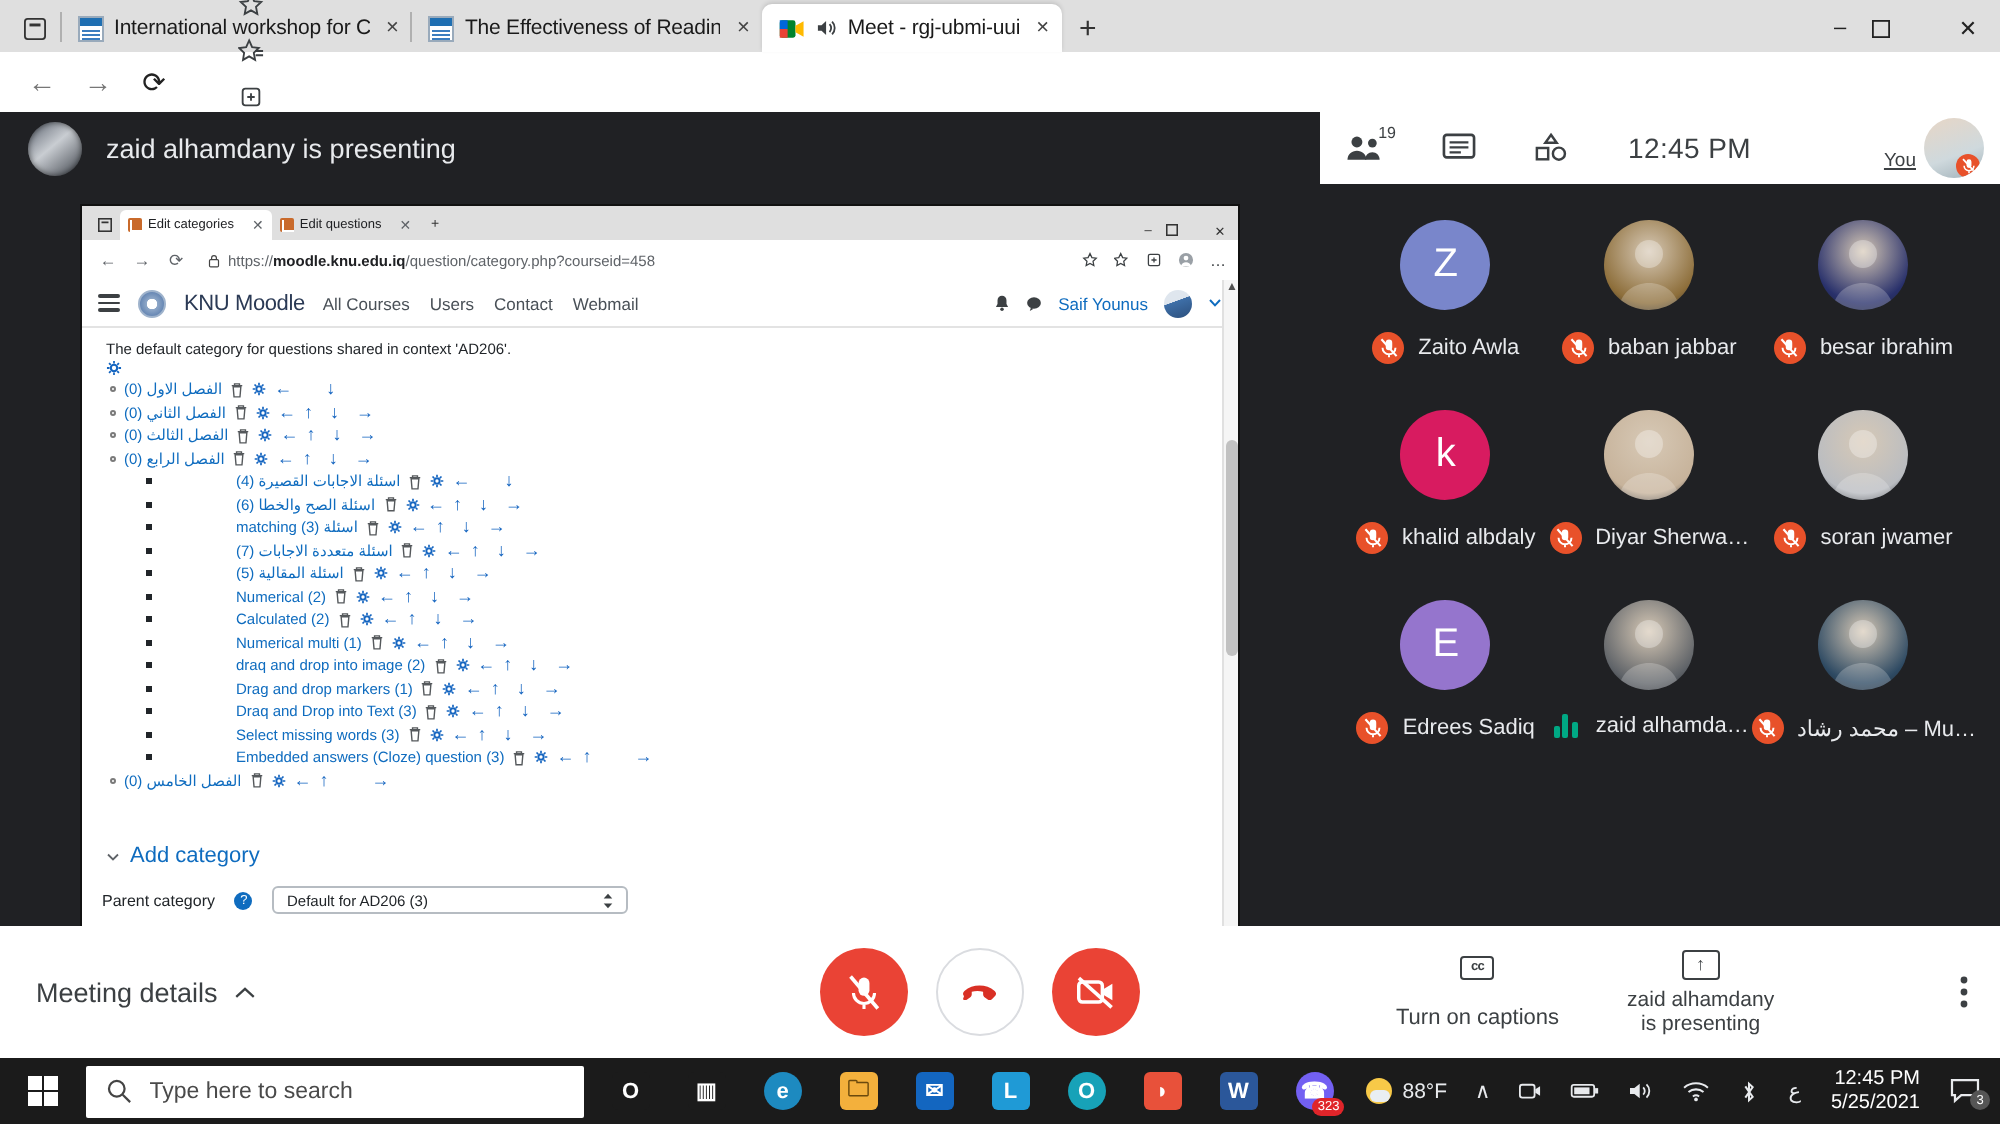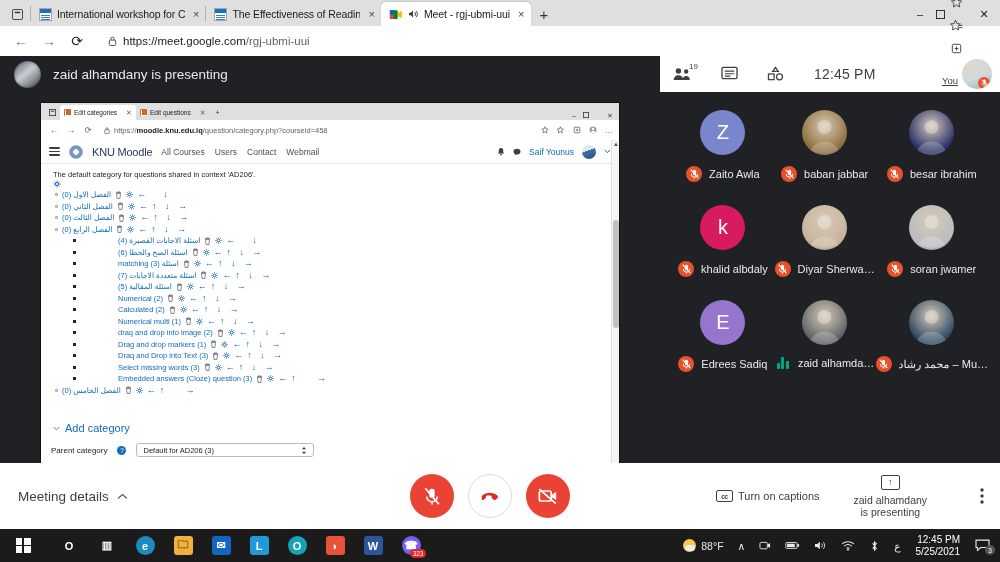--- a/index.html
+++ b/index.html
@@ -281,21 +281,21 @@
   .call-controls {
     position: absolute; left: 410px; display: flex; align-items: center; gap: 14px;
   }
   .ctl-btn {
     width: 44px; height: 44px; border-radius: 50%; display: flex;
     align-items: center; justify-content: center;
   }
   .ctl-btn.red { background: #ea4335; }
   .ctl-btn.outline { background: #fff; border: 1px solid #dadce0; }
   .bottom-right { position: absolute; right: 0; width: 340px; display: flex; align-items: center; height: 66px; }
-  .cc-item { display: flex; flex-direction: row; align-items: center; gap: 5px; margin-left: 56px; }
+  .cc-item { display: flex; flex-direction: column; align-items: center; gap: 13px; margin-left: 38px; }
   .cc-box {
     width: 17px; height: 12px; border: 1.3px solid #3c4043; border-radius: 2px;
     font-size: 6.5px; display: flex; align-items: center; justify-content: center;
     color: #3c4043; font-weight: bold; letter-spacing: -.3px;
   }
   .cc-label { font-size: 11px; color: #3c4043; }
   .present-item { display: flex; flex-direction: column; align-items: center; gap: 4px; margin-left: 34px; }
   .present-box {
     width: 19px; height: 15px; border: 1.3px solid #3c4043; border-radius: 2px;
     display: flex; align-items: center; justify-content: center; color: #3c4043; font-size: 9px;
@@ -393,29 +393,20 @@
             </svg>
         </div>
         <div>✕</div>
       </div>
     </div>
 
     <div class="toolbar">
       <div class="nav-btn">←</div>
       <div class="nav-btn">→</div>
       <div class="nav-btn enabled">⟳</div>
-      <div class="omnibox">
-        <span class="lock">
-          <svg width="9" height="10" viewBox="0 0 10 11">
-              <rect x="1.5" y="4.5" width="7" height="6" rx="1" fill="none" stroke="#444"></rect>
-              <path d="M3.2 4.5V3a1.8 1.8 0 013.6 0v1.5" fill="none" stroke="#444"></path>
-            </svg>
-        </span>
-        <span><span class="url-main">https://meet.google.com</span><span class="url-path">/rgj-ubmi-uui</span></span>
-      </div>
       <div class="tb-icons">
         <span class="tb-icon">
           <svg width="12" height="13" viewBox="0 0 13 14">
               <rect x="4.6" y="1" width="3.8" height="7" rx="1.9" fill="none" stroke="#3c4043"></rect>
               <path d="M2.6 7a3.9 3.9 0 007.8 0M6.5 11v2" fill="none" stroke="#3c4043"></path>
             </svg>
           <i class="mic-dot"></i>
         </span>
         <span class="tb-icon">
           <svg width="13" height="13" viewBox="0 0 14 14">
@@ -1196,20 +1187,29 @@
 
   <div class="taskbar">
     <div class="start-btn">
       <span class="win-logo">
           <i></i>
           <i></i>
           <i></i>
           <i></i>
         </span>
     </div>
+    <div class="search-box">
+      <span>
+        <svg width="13" height="13" viewBox="0 0 14 14">
+            <circle cx="5.8" cy="5.8" r="4.2" fill="none" stroke="#444" stroke-width="1.2"></circle>
+            <path d="M9 9l4 4" stroke="#444" stroke-width="1.2"></path>
+          </svg>
+      </span>
+      <span>Type here to search</span>
+    </div>
     <div id="taskbar-apps" style="display:flex;align-items:center;margin-left:4px">
         <div class="tb-app">
           <span class="ico" style="background: rgb(27, 27, 27); color: rgb(255, 255, 255);">O</span>
         </div>
         <div class="tb-app">
           <span class="ico" style="background: rgb(27, 27, 27); color: rgb(255, 255, 255);">▥</span>
         </div>
         <div class="tb-app">
           <span class="ico" style="background: rgb(29, 138, 192); color: rgb(255, 255, 255); border-radius: 50%;">e</span>
         </div>

